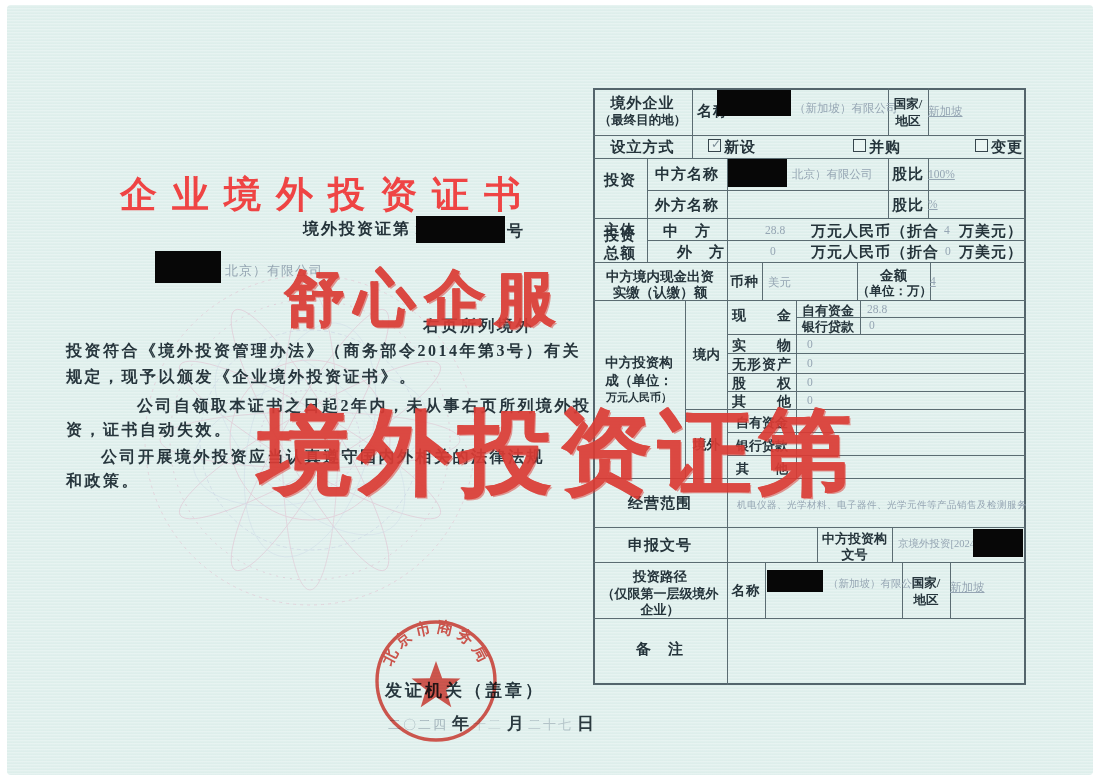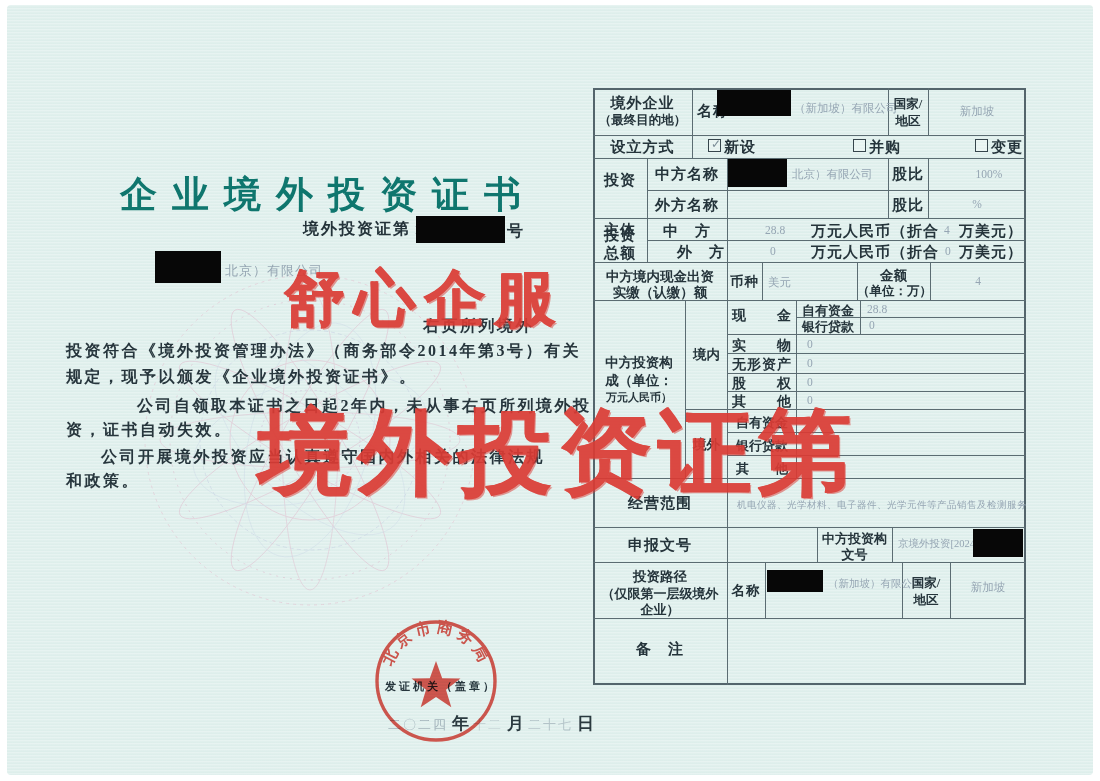--- a/index.html
+++ b/index.html
@@ -8,38 +8,38 @@
   .paper {
     position:absolute; left:7px; top:5px; width:1086px; height:770px;
     background:#e0f0ed;
     background-image:repeating-linear-gradient(180deg,
       rgba(255,255,255,.22) 0px, rgba(255,255,255,.22) 1px,
       rgba(186,214,210,.14) 2px, rgba(224,240,237,0) 3px);
     border-radius:4px;
   }
   .abs { position:absolute; }
   
-  .title { font-size:37px; font-weight:bold; color:#0f766e; letter-spacing:15px; white-space:nowrap; }
+  .title { font-size:37px; font-weight:bold; color:#ef4444; letter-spacing:15px; white-space:nowrap; }
   .subt  { font-size:16px; font-weight:bold; color:#24333a; letter-spacing:2px; white-space:nowrap; }
   .faint { color:#95a5b2; }
   .body-line { font-size:16px; font-weight:bold; color:#27363d; letter-spacing:2.5px; white-space:nowrap; }
   .redact { background:#070707; position:absolute; }
-  .issuer { font-size:11px; font-weight:bold; color:#27363d; letter-spacing:3px; white-space:nowrap; }
+  .issuer { font-size:17px; font-weight:bold; color:#27363d; letter-spacing:3px; white-space:nowrap; }
   .date-big { font-size:17px; font-weight:bold; color:#2a393f; }
   .date-faint { font-size:13px; color:#8fa0ab; opacity:.75; letter-spacing:2px; }
   
   .wm { font-weight:900; color:#db3b34; opacity:.92; white-space:nowrap;
         text-shadow:1px 0 0 #db3b34, 0 1px 0 #db3b34, 2px 2px 0 rgba(219,59,52,.55);
         font-family:"Liberation Serif","DejaVu Serif",serif; z-index:60; }
   
   .tbl { position:absolute; left:593px; top:88px; width:433px; height:597px; }
   .lbl   { position:absolute; font-size:15px; font-weight:600; color:#25343b; letter-spacing:1px; white-space:nowrap; text-align:center; }
   .lbl-s { position:absolute; font-size:12.5px; font-weight:600; color:#25343b; white-space:nowrap; text-align:center; }
   .val   { position:absolute; font-size:11.5px; color:#95a5b3; white-space:nowrap; }
-  .val-c { text-align:center; }
+  .val-c { text-align:left;text-decoration:underline; }
   .chk { position:absolute; width:13px; height:13px; border:1.4px solid #36454c; background:rgba(255,255,255,.25); }
   .chk-mark { position:absolute; font-size:12px; color:#7d8e99; }
   .z-redact { z-index:40; }
   .stamp-wrap { z-index:50; }
 </style>
 </head>
 <body>
 
 <div class="paper"></div>
 
@@ -165,21 +165,21 @@
   <div class="lbl" style="left:276px; top:50px;">并购</div>
   <div class="chk" style="left:382px; top:51px;"></div>
   <div class="lbl" style="left:398px; top:50px;">变更</div>
 
   <div class="lbl" style="left:0; top:83px; width:54px;">投资</div>
   <div class="lbl" style="left:0; top:101px; width:54px;margin-top:32px;">主体</div>
   <div class="lbl" style="left:54px; top:77px; width:80px;">中方名称</div>
   <div class="redact z-redact" style="left:135px; top:71px; width:59px; height:28px;"></div>
   <div class="val" style="left:199px; top:79px;">北京）有限公司</div>
   <div class="lbl" style="left:295px; top:77px; width:40px;">股比</div>
-  <div class="val val-c" style="left:335px; top:80px; width:98px;padding-left:24px;">100%</div>
+  <div class="val val-c" style="left:335px; top:80px; width:98px;">100%</div>
   <div class="lbl" style="left:54px; top:108px; width:80px;">外方名称</div>
   <div class="lbl" style="left:295px; top:108px; width:40px;">股比</div>
   <div class="val val-c" style="left:335px; top:110px; width:98px;">%</div>
 
   <div class="lbl" style="left:0; top:138px; width:54px;">投资</div>
   <div class="lbl" style="left:0; top:156px; width:54px;">总额</div>
   <div class="lbl" style="left:54px; top:134px; width:80px;">中　方</div>
   <div class="val" style="left:172px; top:136px;">28.8</div>
   <div class="lbl" style="left:218px; top:134px;">万元人民币（折合</div>
   <div class="val" style="left:351px; top:136px;">4</div>

